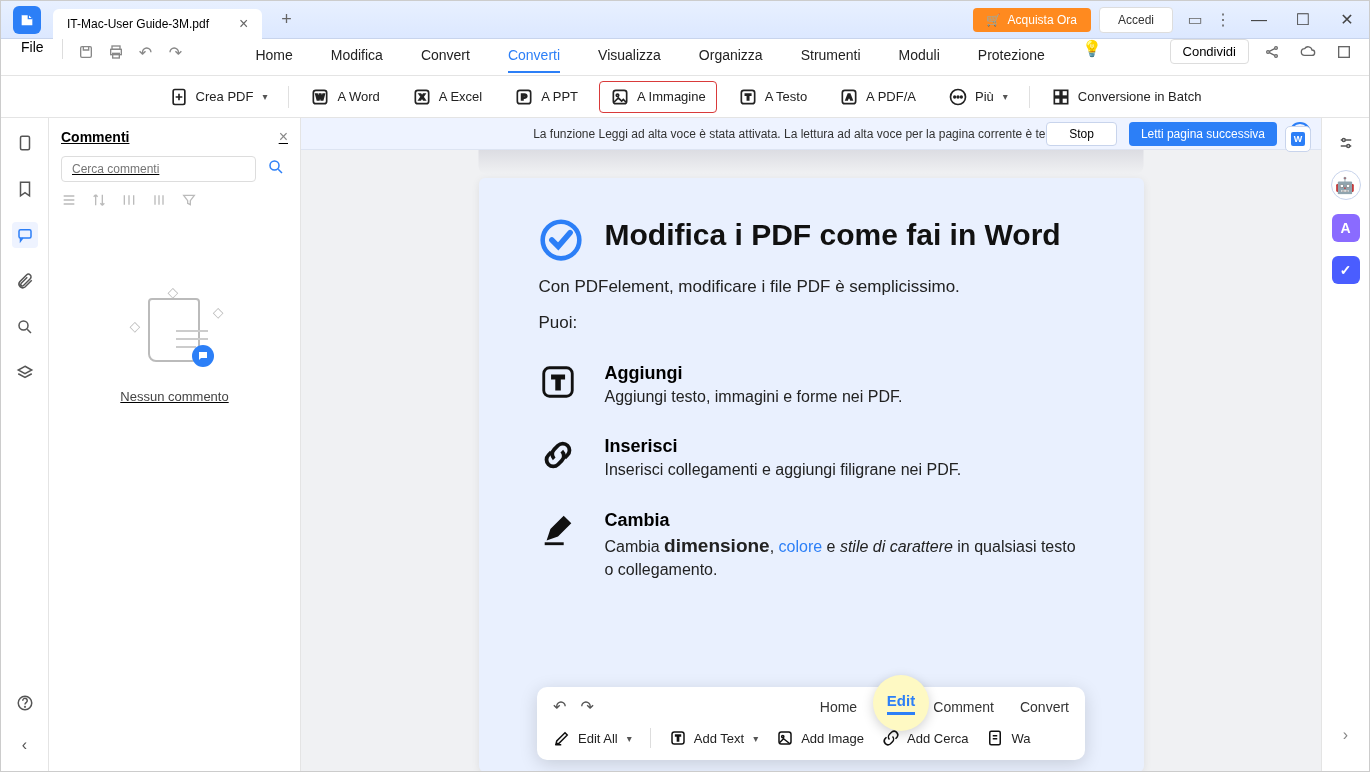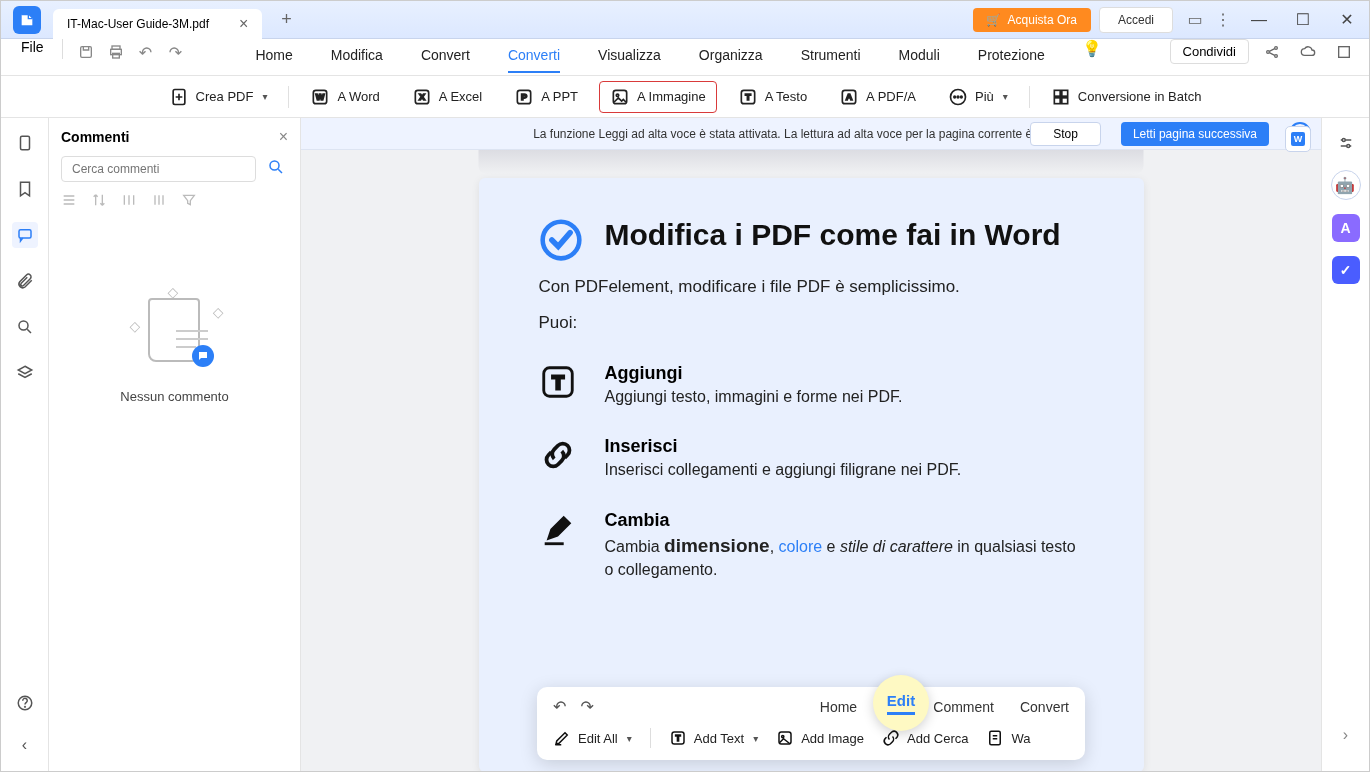--- a/index.html
+++ b/index.html
@@ -35,38 +35,38 @@
 .tb-icn { width: 20px; height: 20px; display: flex; align-items: center; justify-content: center; }
 .tb-icn svg { width: 20px; height: 20px; }
 .chev { font-size: 10px; color: #555; margin-left: 2px; }
 
 .main { display: flex; height: calc(772px - 38px - 38px - 42px); }
 .left-rail { width: 48px; border-right: 1px solid #e4e4e4; display: flex; flex-direction: column; align-items: center; padding-top: 12px; gap: 20px; }
 .rail-icn { width: 26px; height: 26px; display: flex; align-items: center; justify-content: center; color: #555; border-radius: 4px; cursor: pointer; }
 .rail-icn.active { background: #eef3ff; color: #2c7ff7; }
 .rail-bottom { margin-top: auto; margin-bottom: 14px; display: flex; flex-direction: column; gap: 16px; align-items: center; }
 
-.comments-panel { width: 252px; border-right: 1px solid #e4e4e4; display: flex; flex-direction: column; padding: 10px 12px; }
+.comments-panel { width: 252px; border-right: 1px solid #e4e4e4; display: flex; flex-direction: column; padding: 10px 12px; text-decoration: underline; }
 .cp-header { display: flex; align-items: center; justify-content: space-between; margin-bottom: 10px; }
 .cp-title { font-size: 14px; font-weight: 600; }
 .cp-close { color: #888; cursor: pointer; font-size: 16px; }
 .cp-search-row { display: flex; align-items: center; gap: 8px; margin-bottom: 8px; }
 .cp-search { flex: 1; border: 1px solid #ddd; border-radius: 4px; padding: 5px 10px; font-size: 12px; color: #888; }
 .cp-search-icn { color: #2c7ff7; width: 24px; text-align: center; }
 .cp-filter-row { display: flex; gap: 14px; color: #bbb; padding: 2px 0 6px; }
 .cp-empty { flex: 1; display: flex; flex-direction: column; align-items: center; justify-content: flex-start; padding-top: 70px; gap: 16px; color: #444; font-size: 13px; }
 .scroll-illust { position: relative; width: 90px; height: 85px; }
 .scroll-body { position: absolute; left: 18px; top: 10px; width: 52px; height: 64px; border: 2px solid #bbb; border-radius: 4px 4px 8px 8px; background: #fff; }
 .scroll-line { position: absolute; height: 2px; background: #ccc; left: 26px; width: 32px; }
 .scroll-bubble { position: absolute; right: 6px; bottom: 6px; width: 22px; height: 22px; background: #2c7ff7; border-radius: 50%; display: flex; align-items: center; justify-content: center; }
 .sparkle { position: absolute; color: #bbb; font-size: 14px; }
 
 .doc-area { flex: 1; background: #f0f1f3; display: flex; flex-direction: column; position: relative; overflow: hidden; }
 .notice { height: 32px; background: #eef3ff; display: flex; align-items: center; justify-content: center; font-size: 12px; color: #333; position: relative; border-bottom: 1px solid #dde4f2; }
-.notice-btns { position: absolute; right: 10px; display: flex; gap: 20px; align-items: flex-start; }
+.notice-btns { position: absolute; right: 10px; display: flex; gap: 12px; align-items: flex-start; }
 .stop-btn { background: #fff; border: 1px solid #c8d4ec; border-radius: 4px; padding: 4px 22px; font-size: 12px; }
 .next-btn { background: #2c7ff7; color: #fff; border: none; border-radius: 4px; padding: 5px 12px; font-size: 12px; }
 .gear-circ { width: 22px; height: 22px; border: 2px solid #2c7ff7; border-radius: 50%; display: flex; align-items: center; justify-content: center; color: #2c7ff7; font-size: 12px; }
 
 .page-scroll { flex: 1; display: flex; justify-content: center; padding-top: 28px; overflow: hidden; position: relative; }
 .page-top-shadow { position: absolute; top: 0; left: 50%; transform: translateX(-50%); width: 665px; height: 24px; background: linear-gradient(180deg, rgba(200,200,210,0.5), transparent); border-radius: 0 0 8px 8px; }
 .page { width: 665px; background: #e9f0fe; border-radius: 6px; padding: 40px 60px; box-shadow: 0 2px 8px rgba(0,0,0,0.08); position: relative; }
 .page h1 { font-size: 30px; font-weight: 700; color: #111; display: flex; gap: 22px; }
 .check-circ { width: 44px; height: 44px; }
 .page-p { margin-top: 12px; font-size: 17px; color: #222; line-height: 1.5; }

